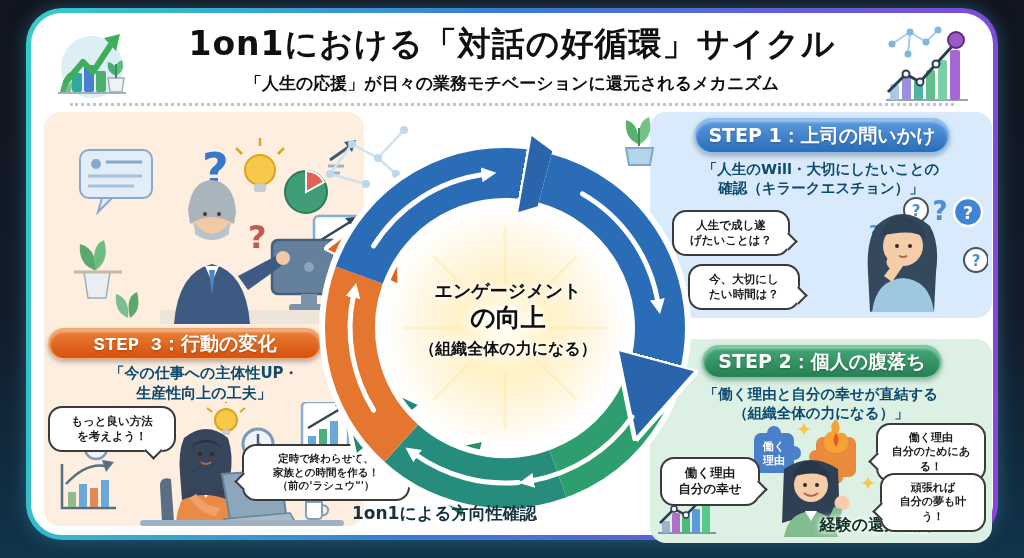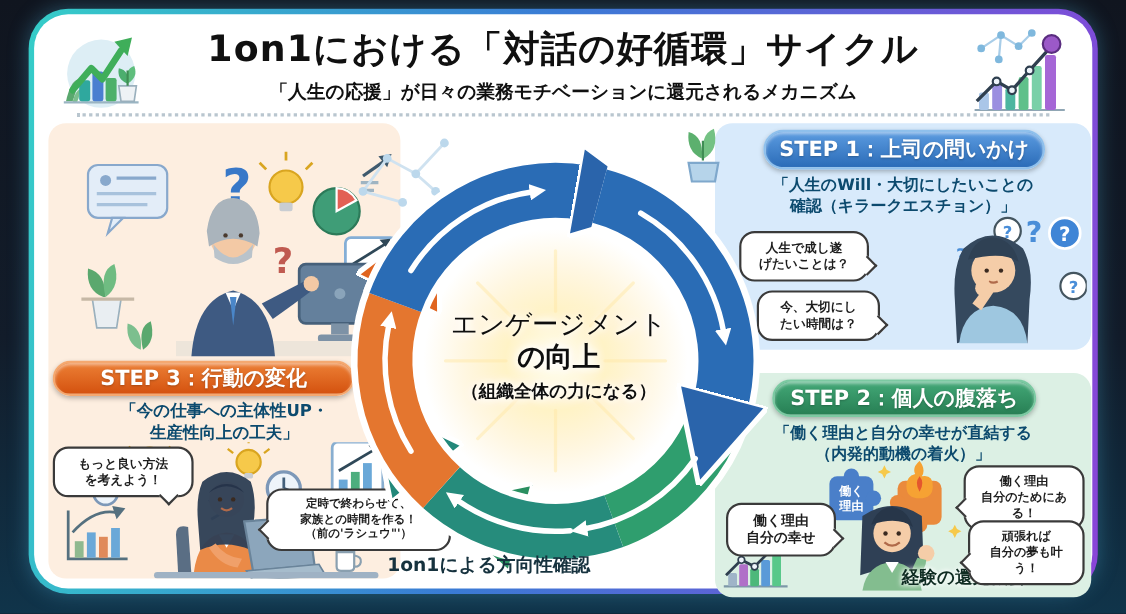--- a/index.html
+++ b/index.html
@@ -39,21 +39,21 @@
     position:absolute; display:flex; align-items:center; justify-content:center;
     color:#fff; font-weight:800; border-radius:20px; z-index:2;
     box-shadow:0 2px 5px rgba(0,0,0,.28), inset 0 2px 3px rgba(255,255,255,.45);
     text-shadow:0 1px 2px rgba(0,0,0,.25);
   }
   .pill-s1{ left:44px; top:6px; width:256px; height:36px; font-size:19px;
     background:linear-gradient(180deg,#5b9be0,#2b6cb8); border:2px solid #8fc0ec; }
   .pill-s2{ left:52px; top:6px; width:240px; height:34px; font-size:19px;
     background:linear-gradient(180deg,#43a877,#277f54); border:2px solid #7cc9a2; }
   .pill-s3{ left:4px; top:216px; width:274px; height:32px; font-size:19px;
-    background:linear-gradient(180deg,#ec7f35,#d4520f); border:2px solid #f4a870; }
+    background:linear-gradient(180deg,#ec7f35,#d4520f); border:2px solid #f4a870;font-family:Liberation Mono, monospace; }
 
   .desc{
     position:absolute; text-align:center; font-weight:800; color:#0c4a6e;
     line-height:1.32; z-index:2;
   }
   .desc-s1{ left:8px; top:48px; width:326px; font-size:14.5px; }
   .desc-s2{ left:8px; top:46px; width:326px; font-size:14.5px; }
   .desc-s3{ left:6px; top:252px; width:308px; font-size:15px; }
 
   .bubble{
@@ -67,21 +67,21 @@
   .tl-l::after{ left:-7px; top:55%; transform:rotate(45deg);
     border-bottom:2px solid #3a3a3a; border-left:2px solid #3a3a3a; }
   .tl-br::after{ right:14px; bottom:-7px; transform:rotate(45deg);
     border-bottom:2px solid #3a3a3a; border-right:2px solid #3a3a3a; }
 
   .cycle-svg{ left:285px; top:108px; width:440px; height:440px; z-index:2; }
   .decor-net{ left:322px; top:118px; width:100px; height:80px; z-index:2; }
 
   .center-text{ left:378px; top:280px; width:260px; text-align:center; z-index:3;
     text-shadow:0 0 6px #fff,0 0 10px #fff,0 0 14px #fff; }
-  .center-l1{ font-size:24px; font-weight:400; color:#0e0e0e; line-height:1.25; }
+  .center-l1{ font-size:18px; font-weight:700; color:#0e0e0e; line-height:1.25; }
   .center-l2{ font-size:25px; font-weight:900; color:#0e0e0e; line-height:1.2; }
   .center-note{ font-size:16px; font-weight:800; color:#0e0e0e; margin-top:6px; }
 
   .bottom-caption{ left:352px; top:502px; width:240px; font-size:17px; font-weight:900;
     color:#16323e; z-index:3; }
 
   .s2-caption{ position:absolute; left:128px; top:176px; width:196px; text-align:center;
     font-size:16px; font-weight:900; color:#0f2c22; z-index:3;
     text-shadow:0 0 4px #fff,0 0 6px #fff; }
 
@@ -354,21 +354,21 @@
   <svg class="abs plant-s1" viewBox="0 0 48 64">
     <path d="M22 40 q-14 -6 -12 -24 q14 4 12 24 z" fill="#5cb06e"></path>
     <path d="M24 40 q14 -8 9 -27 q-13 5 -9 27 z" fill="#74c284"></path>
     <line x1="23" y1="42" x2="23" y2="24" stroke="#3f8d54" stroke-width="2"></line>
     <path d="M10 44 h27 l-3 17 h-21 z" fill="#b6d4ea" stroke="#7fa8cc" stroke-width="2"></path>
   </svg>
 
   <div class="panel panel-s2">
     <div class="pill pill-s2">STEP 2：個人の腹落ち</div>
     <div class="desc desc-s2 pre">「働く理由と自分の幸せが直結する
-（内発的動機の着火）」</div>
+（組織全体の力になる）」</div>
 
     <svg class="abs" style="left:86px;top:80px;width:150px;height:118px" viewBox="0 0 150 118">
       <g>
         <rect x="18" y="14" width="40" height="40" rx="7" fill="#4a7fc9"></rect>
         <circle cx="38" cy="14" r="7" fill="#4a7fc9"></circle>
         <circle cx="58" cy="34" r="7" fill="#4a7fc9"></circle>
         <text x="38" y="31" font-size="11" font-weight="800" fill="#fff" text-anchor="middle">働く</text>
         <text x="38" y="45" font-size="11" font-weight="800" fill="#fff" text-anchor="middle">理由</text>
       </g>
       <g>

